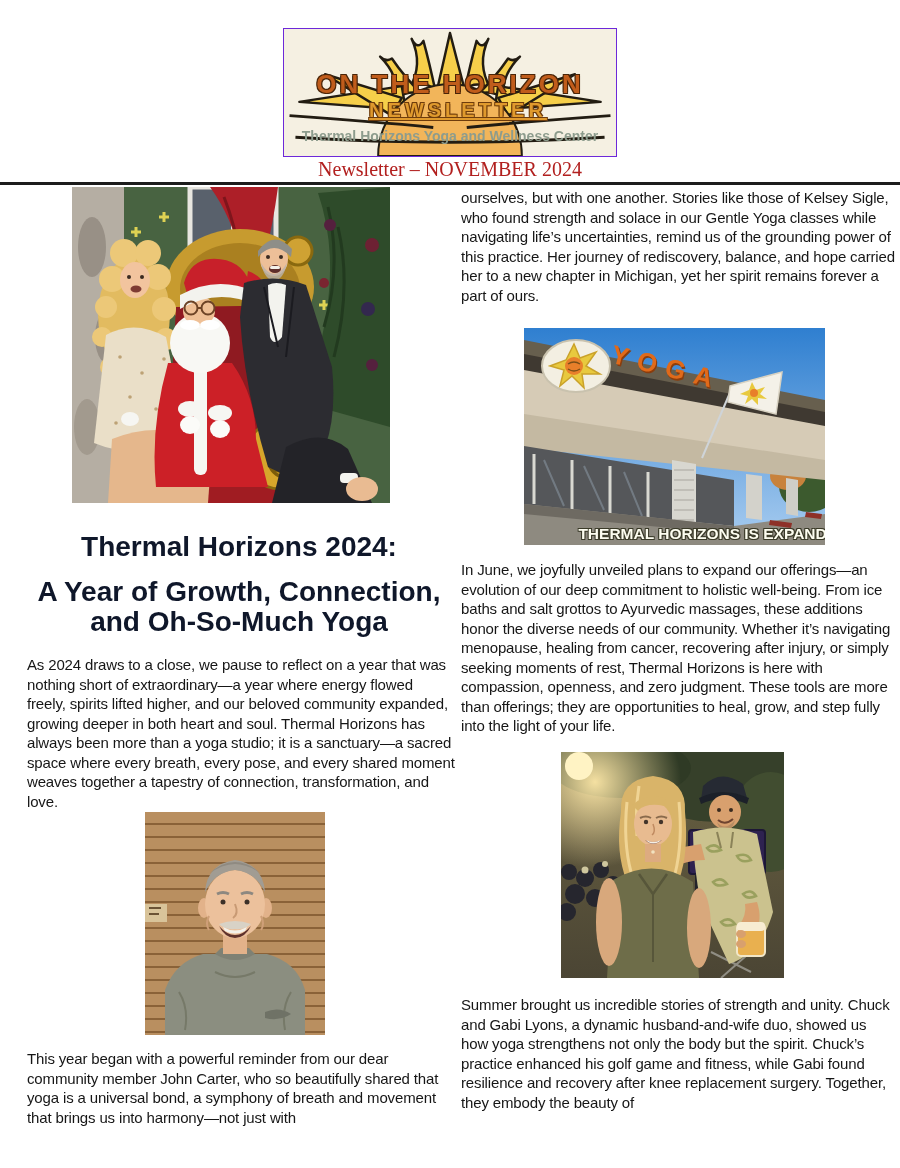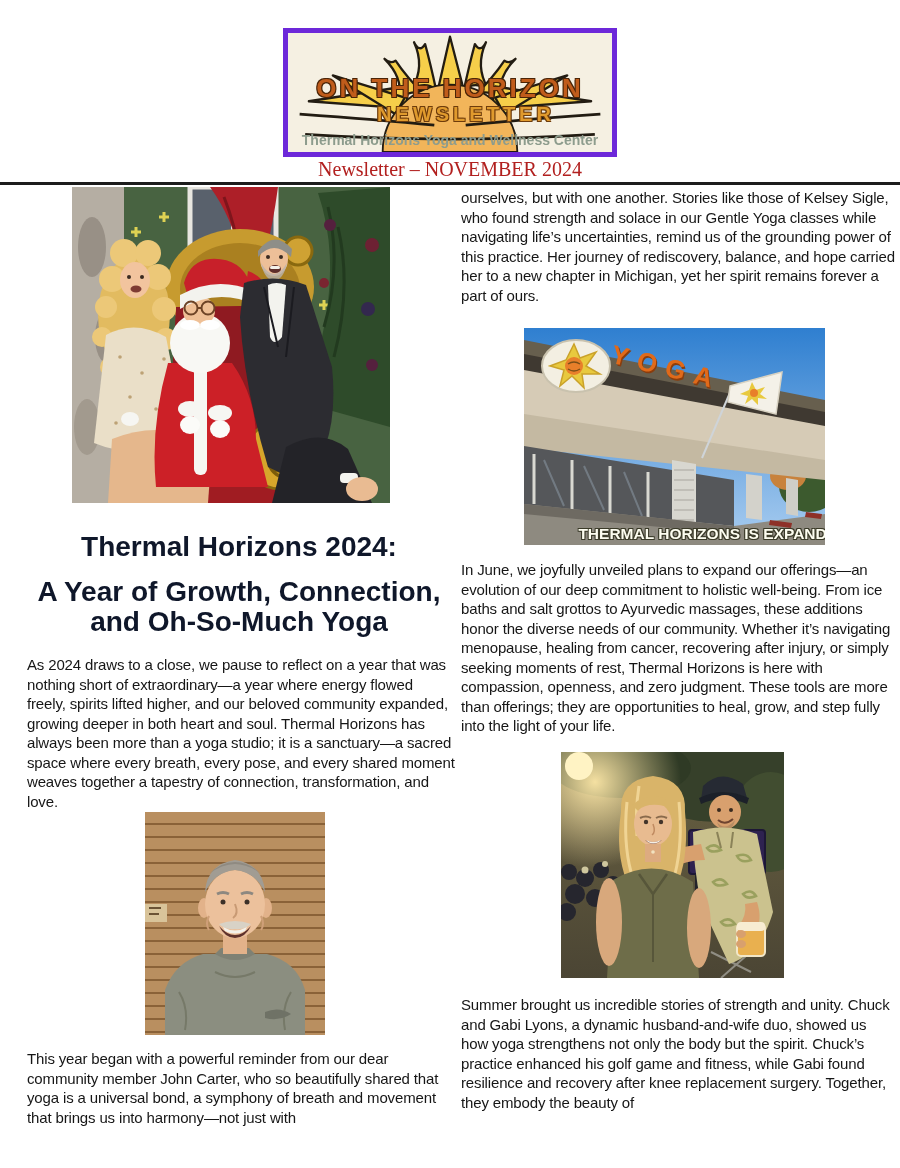--- a/index.html
+++ b/index.html
@@ -1,28 +1,28 @@
 <!DOCTYPE html>
 <html><head>
 <meta charset="utf-8">
 <style>
   html,body{margin:0;padding:0;background:#ffffff;}
   .page{position:relative;width:900px;height:1168px;background:#ffffff;overflow:hidden;
         font-family:"Liberation Sans",sans-serif;color:#1a1a1a;}
 
   
   .logo-box{position:absolute;left:283px;top:28px;width:334px;height:129px;
-            background:#f5f0e2;border:5px solid #6d28d9;box-sizing:border-box;}
+            background:#f5f0e2;border:1px solid #6d28d9;box-sizing:border-box;}
   .logo-art{position:absolute;left:0;top:0;width:100%;height:100%;}
   .logo-title{position:absolute;top:40px;left:0;width:100%;text-align:center;
               font-weight:bold;font-size:26px;letter-spacing:3px;color:#c05c1b;
               text-shadow:1px 1px 0 #4a2508,-1px -1px 0 #4a2508,1px -1px 0 #4a2508,-1px 1px 0 #4a2508;}
-  .logo-subtitle{position:absolute;top:70px;left:16px;width:100%;text-align:center;
+  .logo-subtitle{position:absolute;top:70px;left:8px;width:100%;text-align:center;
               font-weight:bold;font-size:20px;letter-spacing:4px;color:#e09a2d;
-              text-shadow:1px 1px 0 #6e3c0c,-1px -1px 0 #6e3c0c,1px -1px 0 #6e3c0c,-1px 1px 0 #6e3c0c;}
+              text-shadow:1px 1px 0 #6e3c0c,-1px -1px 0 #6e3c0c,1px -1px 0 #6e3c0c,-1px 1px 0 #6e3c0c;text-decoration:underline;}
   .logo-tagline{position:absolute;top:99px;left:0;width:100%;text-align:center;
               font-weight:bold;font-size:14px;color:#8d9c8d;}
   .issue-line{position:absolute;top:158px;left:0;width:100%;text-align:center;
               font-family:"Liberation Serif",serif;font-weight:normal;font-size:20px;color:#b2201f;}
   .rule{position:absolute;top:182px;left:0;width:900px;height:3px;background:#1c1c1c;}
 
   
   .body-text{position:absolute;font-size:15px;line-height:19.5px;letter-spacing:-0.15px;color:#161616;}
   #left-p1{left:27px;top:655px;width:428px;}
   #left-p2{left:27px;top:1049px;width:428px;}

